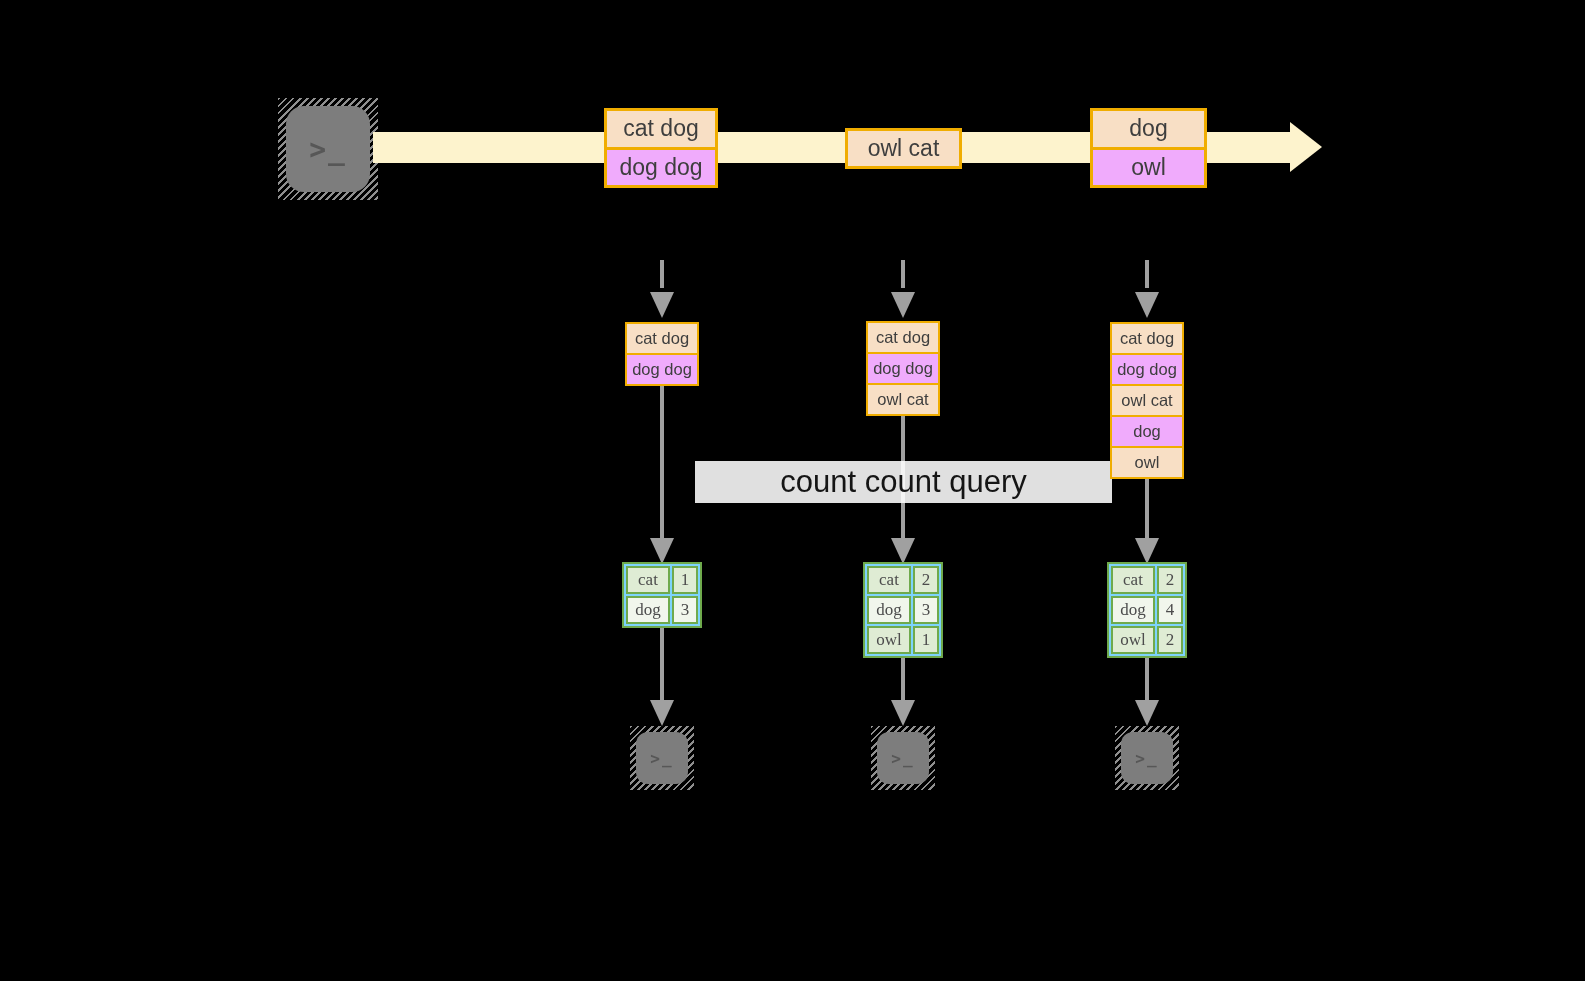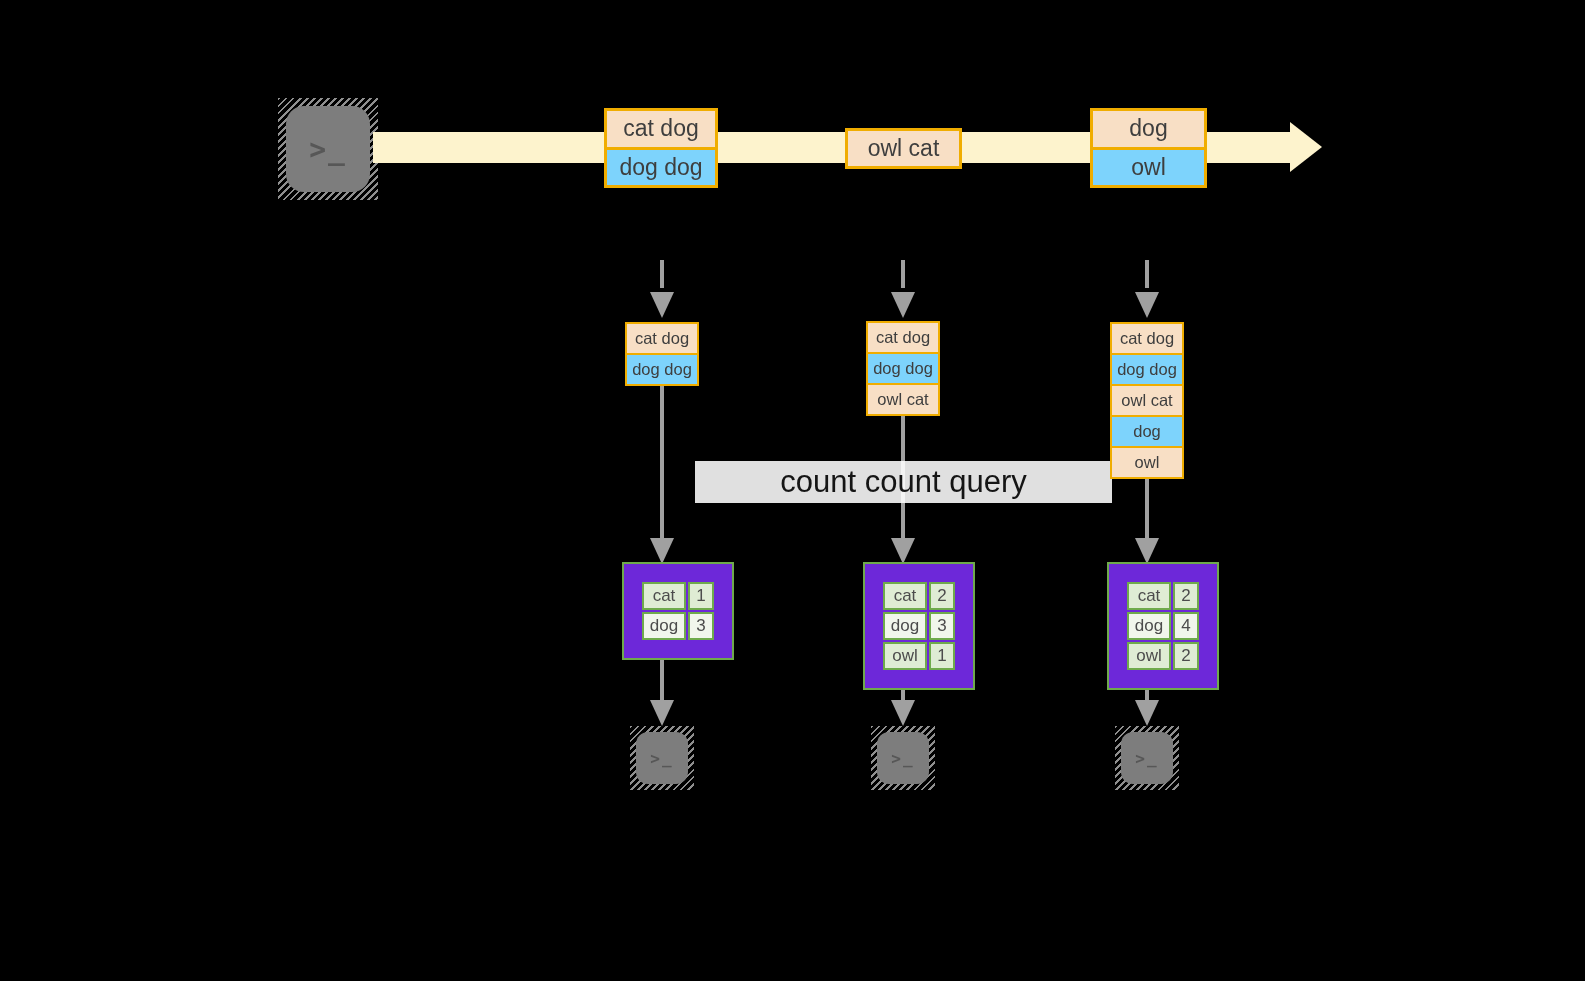--- a/index.html
+++ b/index.html
@@ -37,21 +37,21 @@
   .ebox {
     position:absolute; border:3px solid #f0ad00; z-index:3;
     display:flex; flex-direction:column;
   }
   .ecell {
     flex:1; display:flex; align-items:center; justify-content:center;
     font-size:23px; color:#3e3e3e; white-space:nowrap;
   }
   .ecell + .ecell { border-top:3px solid #f0ad00; }
   .fill-dark  { background:#f8dfc5; }
-  .fill-light { background:#7dd3fc; }
+  .fill-light { background:#f0abfc; }
 
   
   .sbox { position:absolute; width:70px; border:2px solid #f0ad00; z-index:4; }
   .scell {
     height:29px; display:flex; align-items:center; justify-content:center;
     font-size:16.5px; color:#3e3e3e; white-space:nowrap;
   }
   .scell + .scell { border-top:2px solid #f0ad00; }
 
   
@@ -65,23 +65,24 @@
   
   .qlabel {
     position:absolute; left:695px; top:461px; width:417px; height:42px;
     background:rgba(255,255,255,0.88); z-index:2;
     display:flex; align-items:center; justify-content:center;
     font-size:31px; color:#151515;
   }
 
   
   .gtable {
-    position:absolute; border:2px solid #6faa4c; background:#6d28d9; padding:18px;
+    position:absolute; border:2px solid #6faa4c; background:#7dd3fc; padding:2px;
     display:grid; grid-template-columns:44px 26px; grid-auto-rows:28px; gap:2px;
     z-index:4;
+    font-family:Liberation Serif, serif;
   }
   .gcell {
     box-sizing:border-box; border:2px solid #6faa4c;
     display:flex; align-items:center; justify-content:center;
     font-size:17px; color:#4c4c4c;
   }
   .row-dark  { background:#dfecd4; }
   .row-light { background:#f1f6ec; }
 </style>
 </head>

